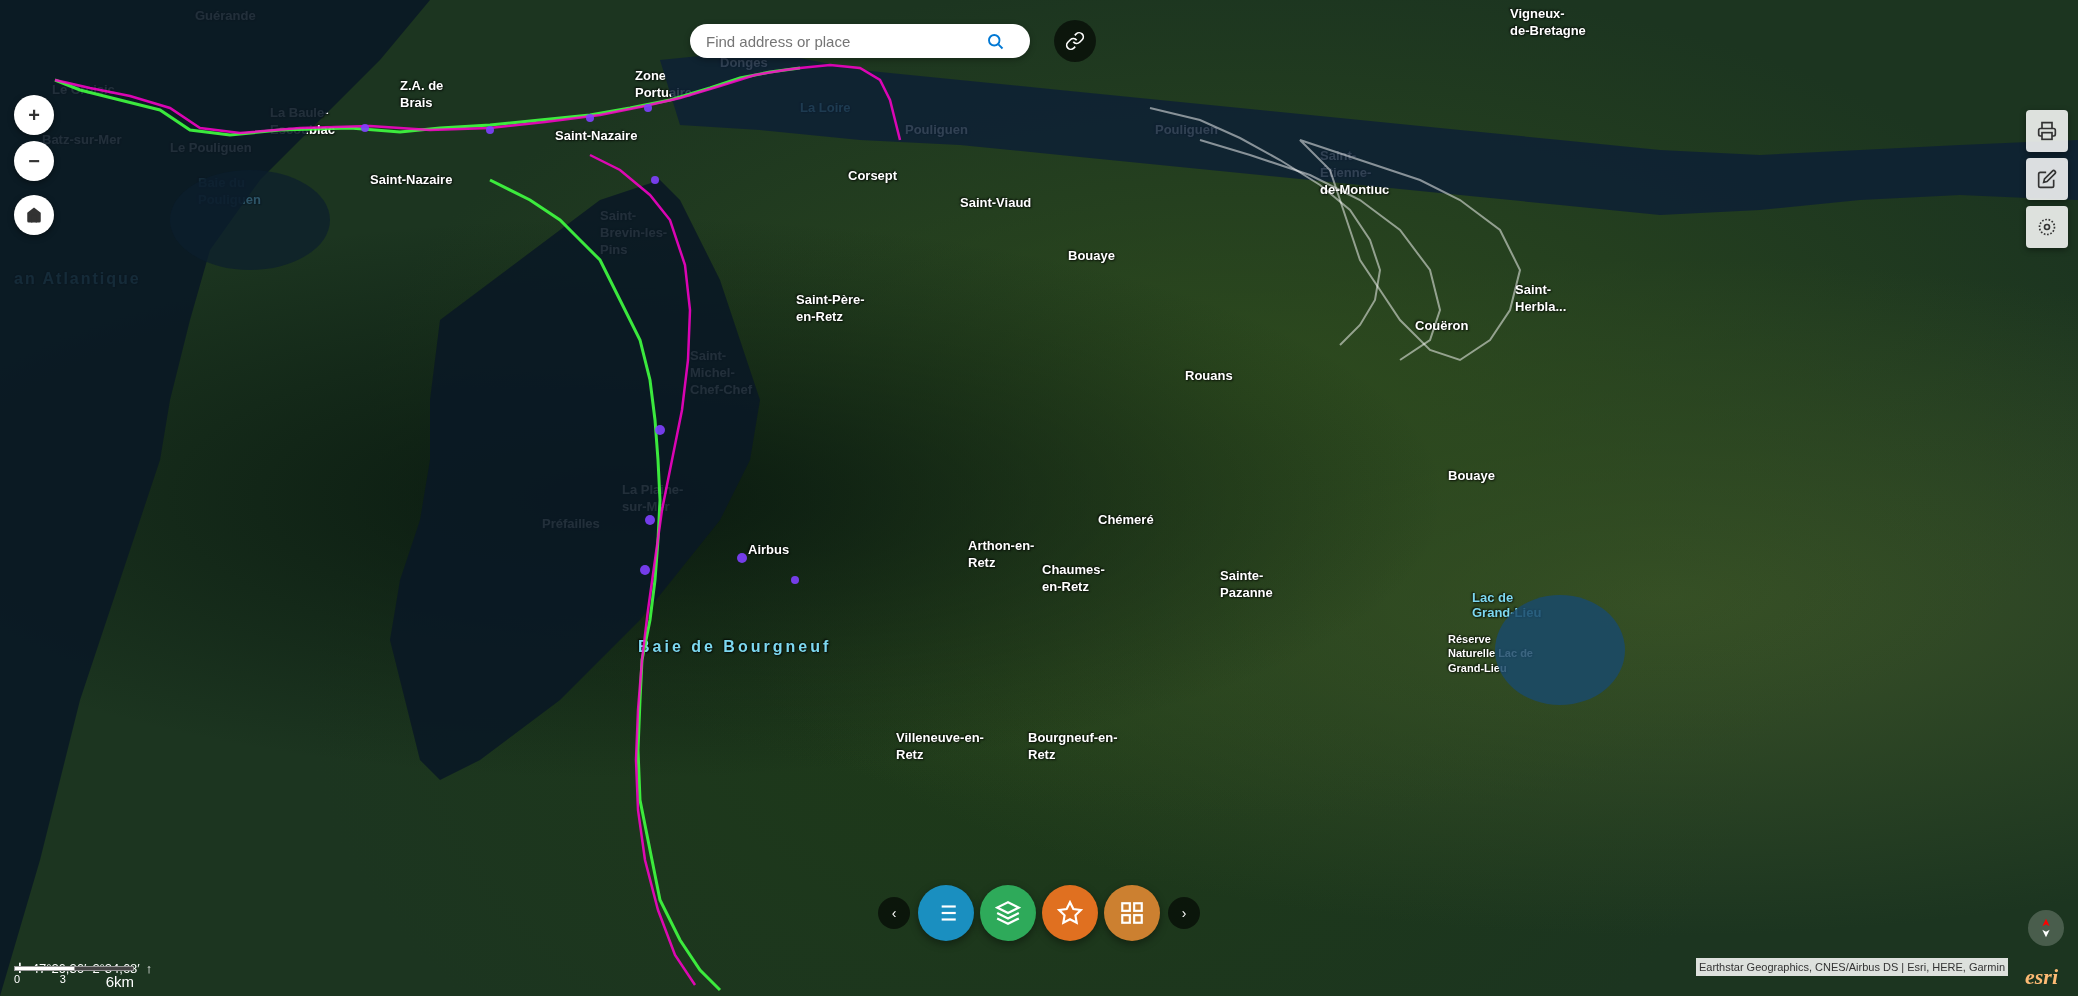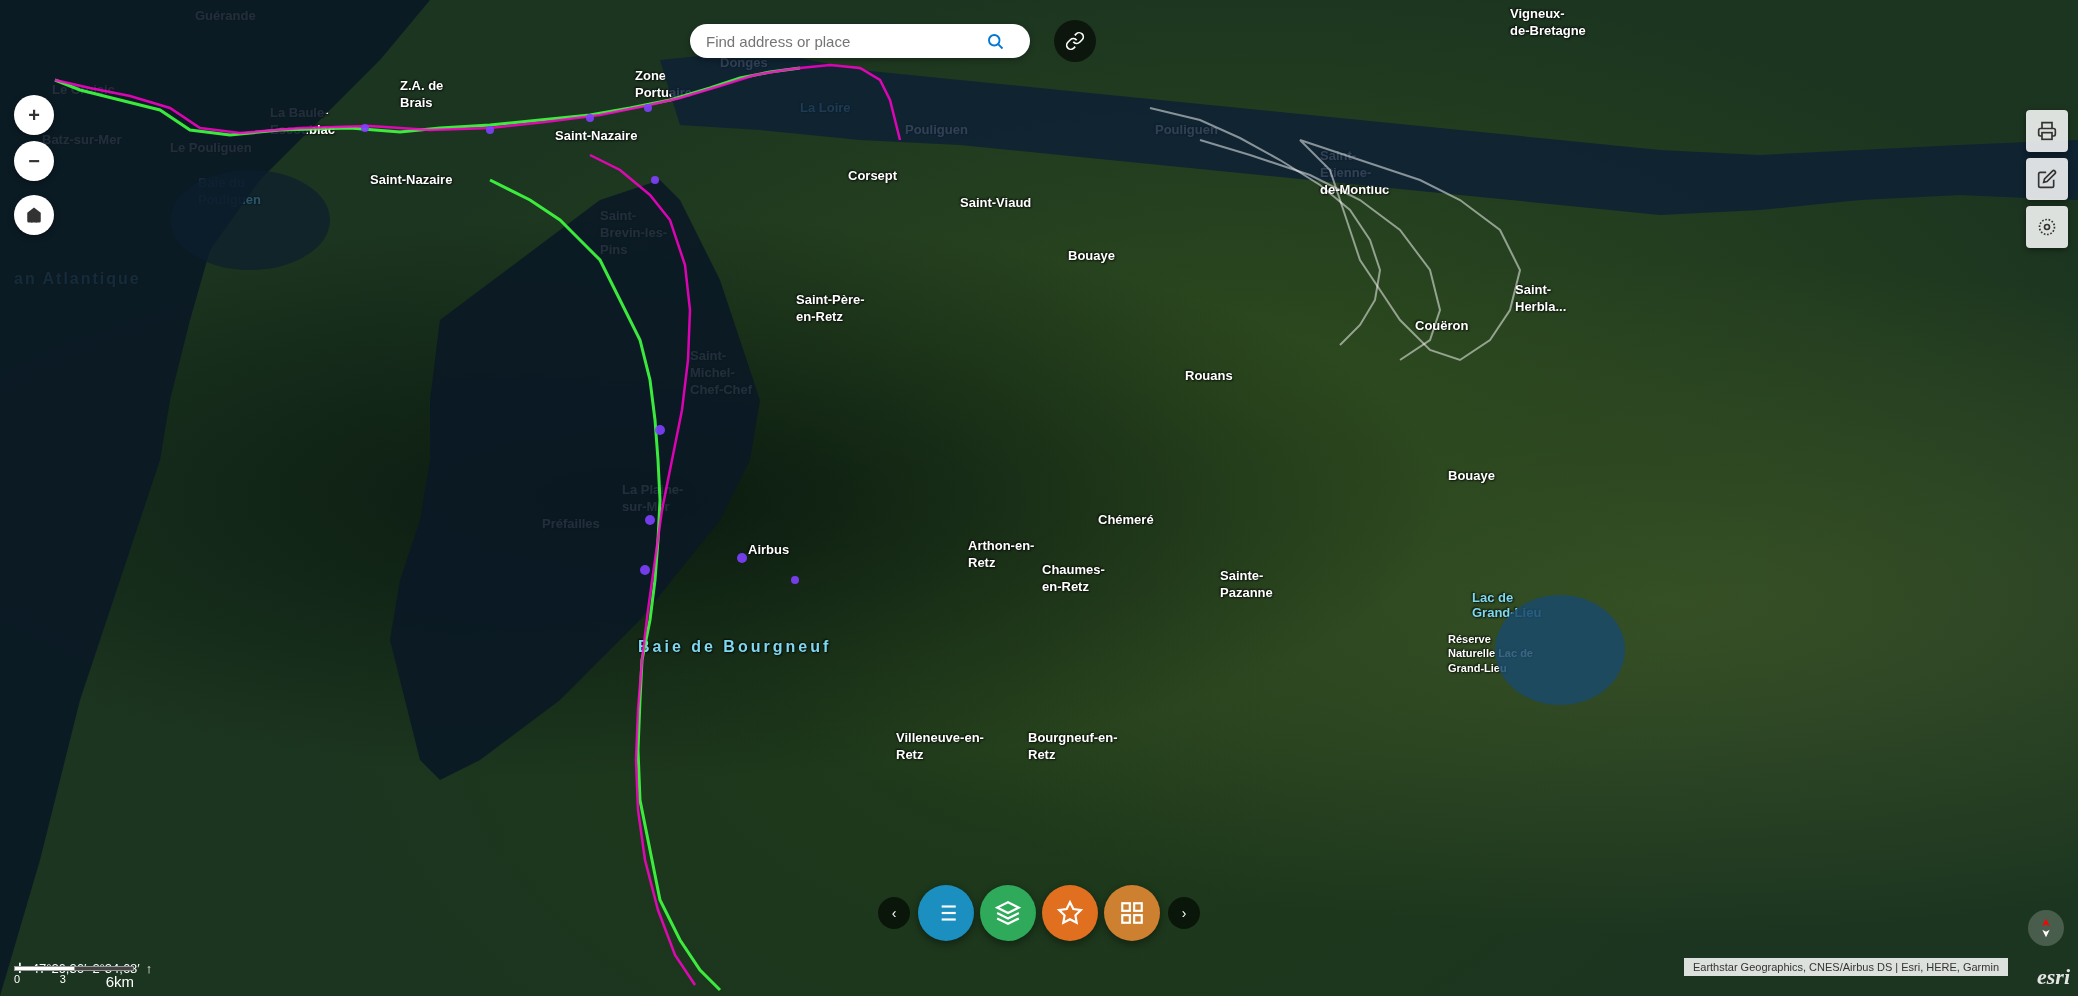--- a/index.html
+++ b/index.html
@@ -234,21 +234,21 @@
     .coord-icon {
       font-size: 14px;
     }
 
     
     .attribution {
       position: absolute;
       bottom: 0;
       right: 0;
       background: rgba(255,255,255,0.85);
-      padding: 3px 9px;
+      padding: 3px 3px;
       font-size: 11px;
       color: #333;
       z-index: 100;
     }
 
     
     .map-label {
       position: absolute;
       color: white;
       font-size: 13px;
@@ -479,21 +479,21 @@
     </div>
     <div style="display:flex; justify-content:space-between; width:120px;">
       <span style="color:white; font-size:11px;">0</span>
       <span style="color:white; font-size:11px;">3</span>
       <span style="color:white; font-size:15px;">6km</span>
     </div>
   </div>
 
   <div class="attribution" style="bottom:20px; right:70px;">Earthstar Geographics, CNES/Airbus DS | Esri, HERE, Garmin</div>
 
-  <div style="position:absolute; bottom:6px; right:8px; z-index:101; color:#e5e5e5; font-size:22px; font-style:italic; font-weight:bold; font-family: serif;">esri</div>
+  <div style="position:absolute; bottom:6px; right:20px; z-index:101; color:#fdba74; font-size:22px; font-style:italic; font-weight:bold; font-family: serif;">esri</div>
 
   <div class="compass-arrow">
     <svg width="22" height="22" viewBox="0 0 24 24">
       <polygon points="12,2 16,10 12,8 8,10" fill="red"></polygon>
       <polygon points="12,22 8,14 12,16 16,14" fill="white"></polygon>
     </svg>
   </div>
 
 </div>
 

